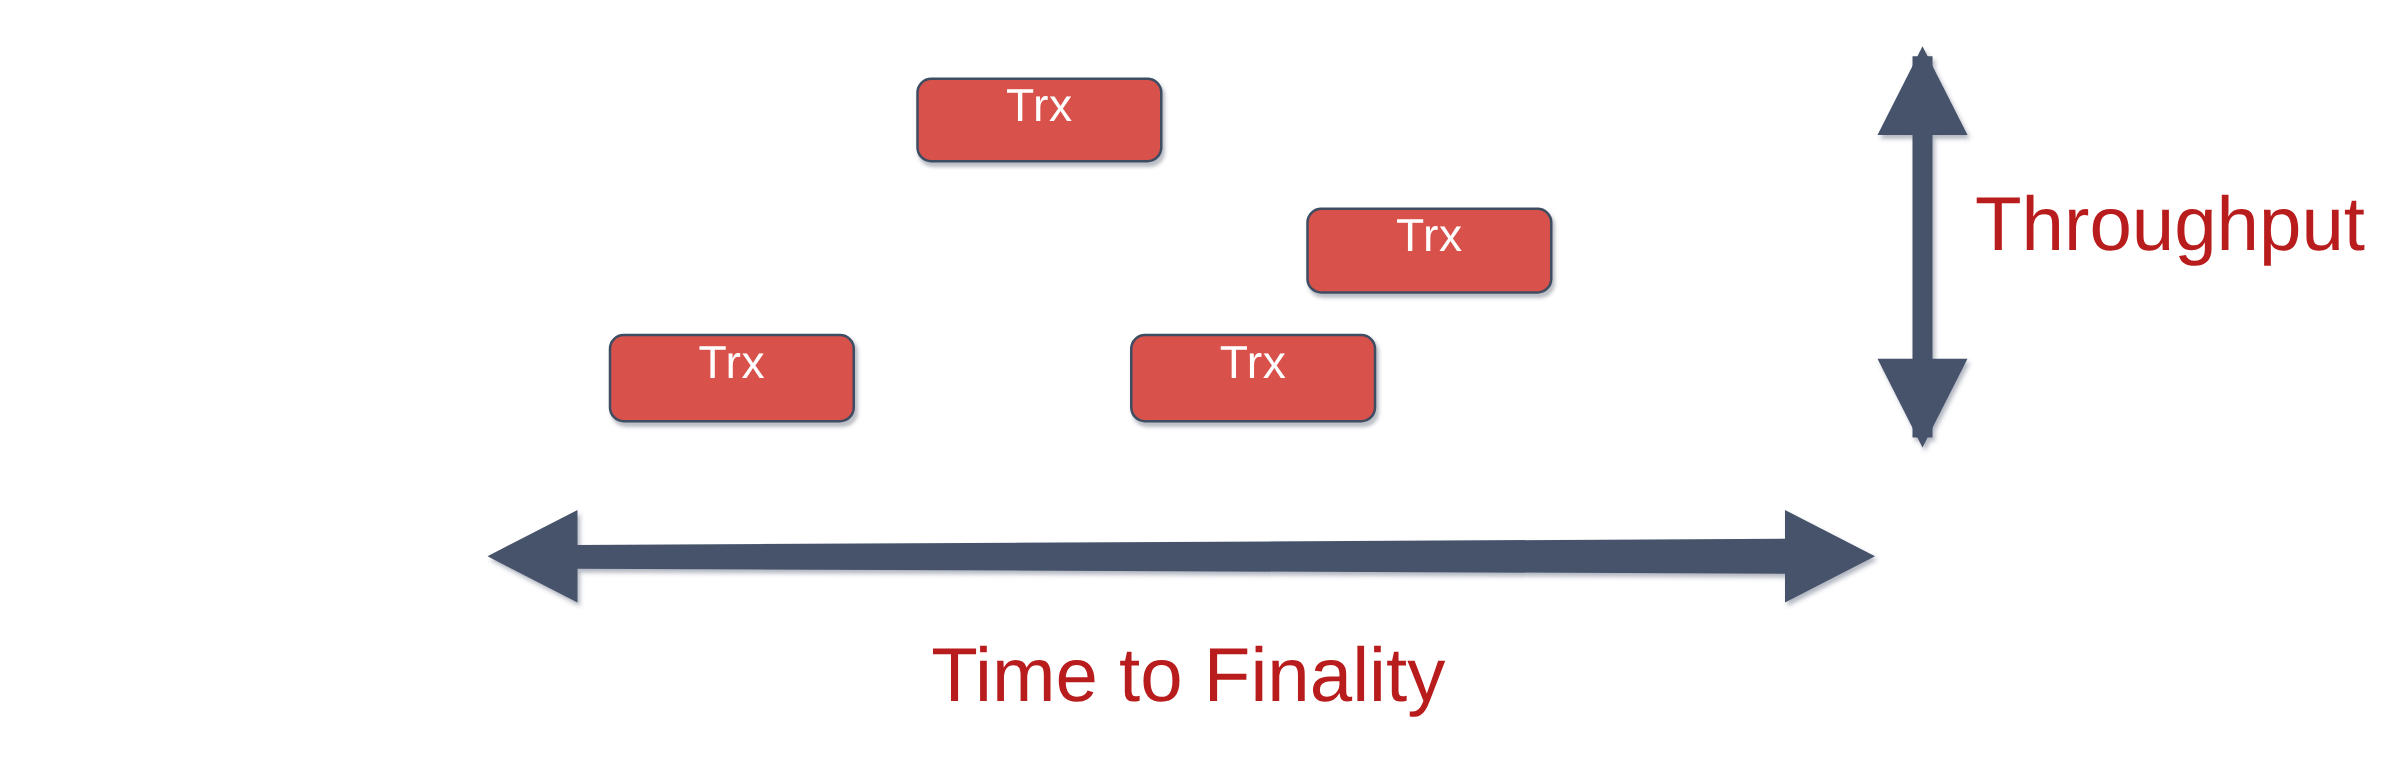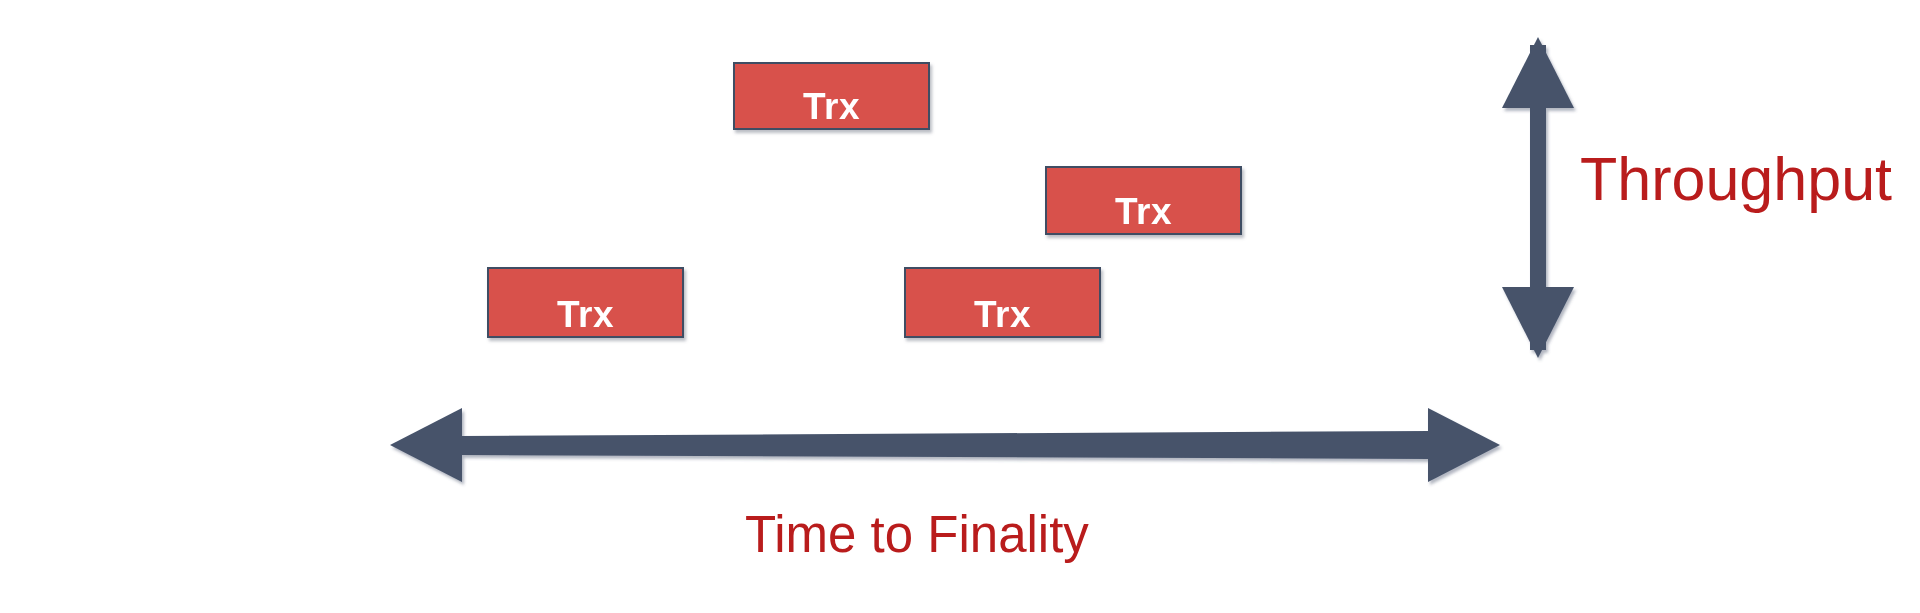--- a/index.html
+++ b/index.html
@@ -22,47 +22,47 @@
     left: 0;
     top: 0;
     width: 1920px;
     height: 613px;
   }
   .trx-box {
     position: absolute;
     box-sizing: border-box;
     background: #d8514b;
     border: 2px solid #3f4d63;
-    border-radius: 0;
+    border-radius: 12px;
     box-shadow: 2px 3px 3px rgba(60,70,90,0.35);
     display: flex;
-    align-items: flex-end;
+    align-items: flex-start;
     justify-content: center;
     color: #ffffff;
     font-family: "Liberation Sans", sans-serif;
     font-size: 37px;
-    font-weight: 700;
+    font-weight: 400;
     letter-spacing: 0.5px;
     user-select: none;
   }
   .axis-label {
     position: absolute;
     color: #b91c1c;
     font-family: "Liberation Sans", sans-serif;
     font-weight: 400;
     white-space: nowrap;
     user-select: none;
   }
   #label-throughput {
     font-size: 61px;
     left: 1580px;
     top: 144px;
   }
   #label-time-to-finality {
-    font-size: 51px;
+    font-size: 61px;
     left: 745px;
     top: 505px;
   }
 </style>
 </head>
 <body>
 
 <div id="stage">
 
   <svg class="layer" viewBox="0 0 1920 613">

